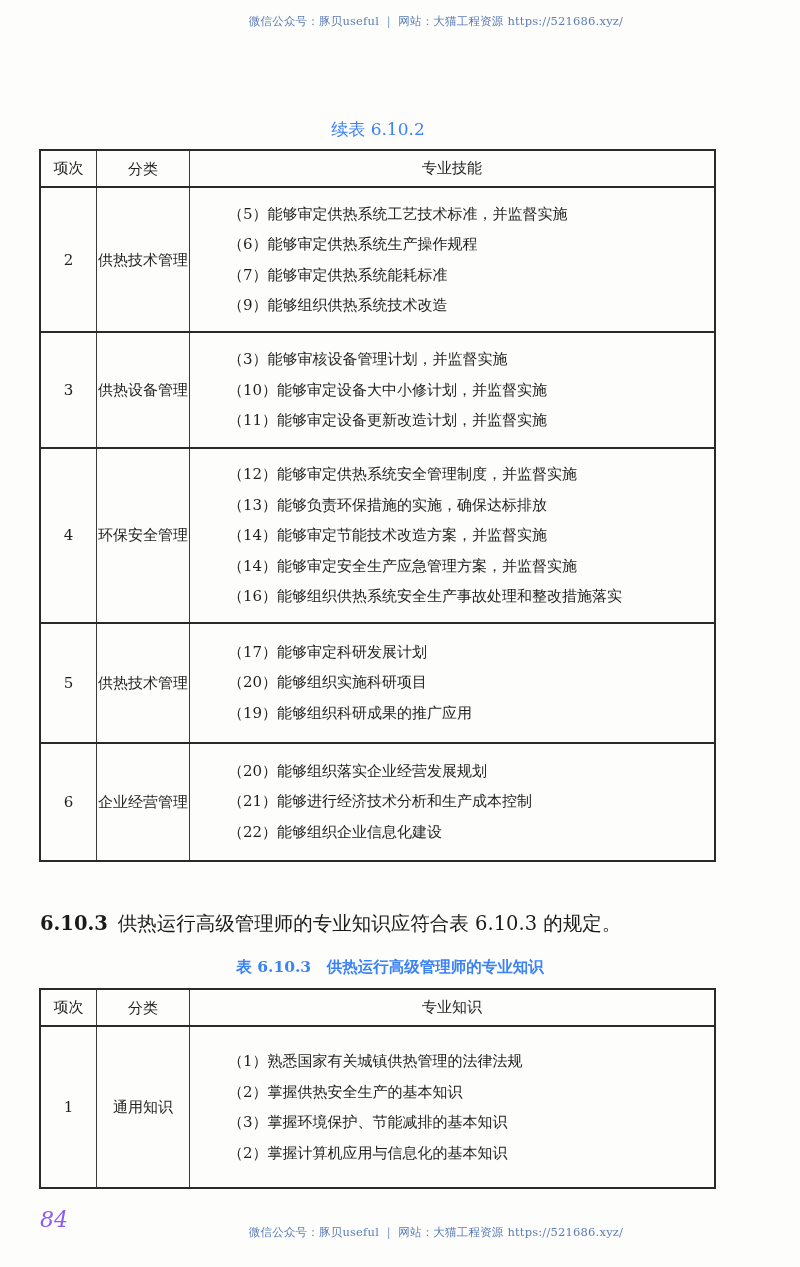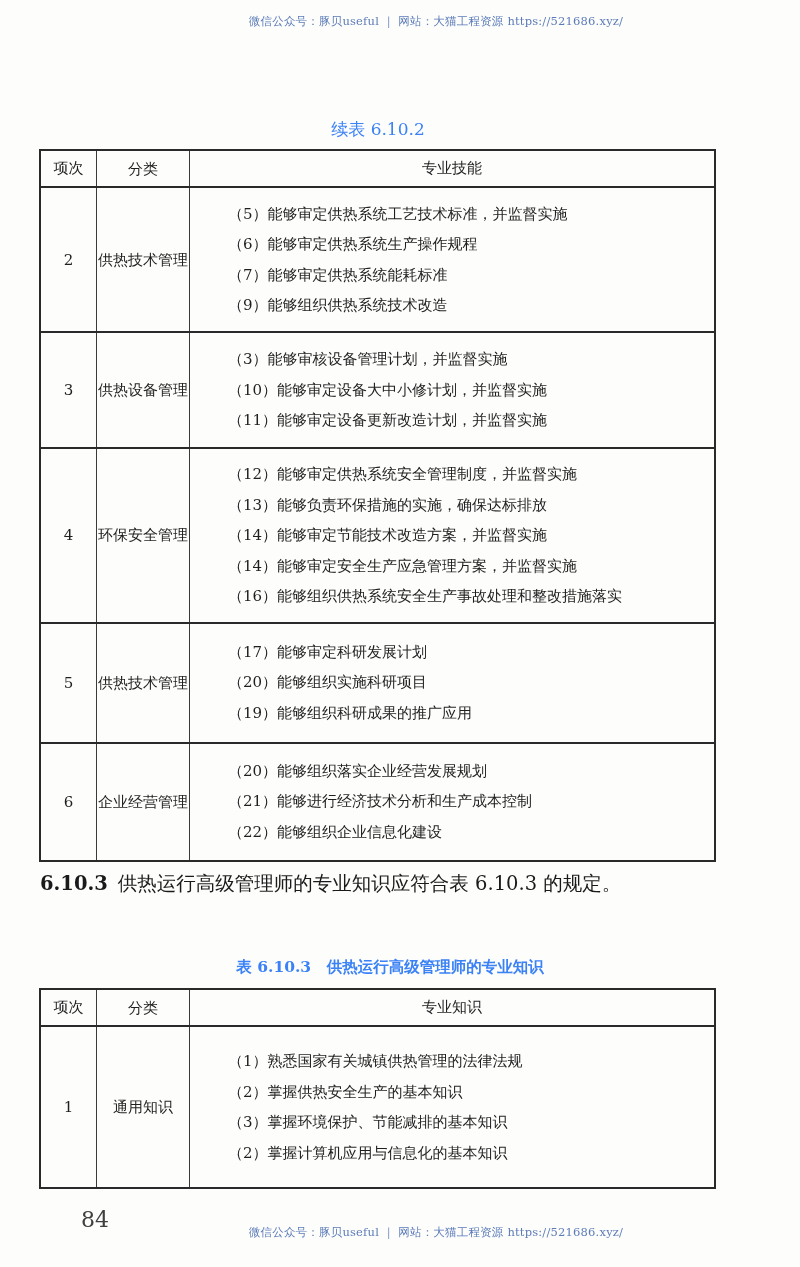--- a/index.html
+++ b/index.html
@@ -49,23 +49,22 @@
   .t1 { top: 149px; }
   .t2 { top: 988px; }
 
   .para {
     position: absolute; left: 40px; width: 690px;
     font-size: 19.5px; line-height: 36px; color: #1a1a1a;
   }
   .para .num { font-weight: bold; margin-right: 10px; }
   .page-num {
     position: absolute; left: 40px; top: 1207px;
-    font-size: 22px; color: #404040;
+    font-size: 22px; font-style: italic; color: #8b5cf6;
     font-family: "DejaVu Serif", serif;
-    margin-left: 41px;
   }
 </style>
 </head>
 <body>
 
 <div class="watermark top">微信公众号：豚贝useful ｜ 网站：大猫工程资源 https://521686.xyz/</div>
 
 <div class="caption cap1">续表 6.10.2</div>
 
 <table class="spec t1">
@@ -131,21 +130,21 @@
         <ul class="items-list">
           <li>（20）能够组织落实企业经营发展规划</li>
           <li>（21）能够进行经济技术分析和生产成本控制</li>
           <li>（22）能够组织企业信息化建设</li>
         </ul>
       </td>
     </tr>
   </tbody>
 </table>
 
-<div class="para" style="top:866px">
+<div class="para" style="top:906px">
   <span class="num">6.10.3</span><span>供热运行高级管理师的专业知识应符合表 6.10.3 的规定。</span>
 </div>
 
 <div class="caption cap2">表 6.10.3　供热运行高级管理师的专业知识</div>
 
 <table class="spec t2">
   <thead>
     <tr>
       <th class="col-no">项次</th>
       <th class="col-cat">分类</th>

